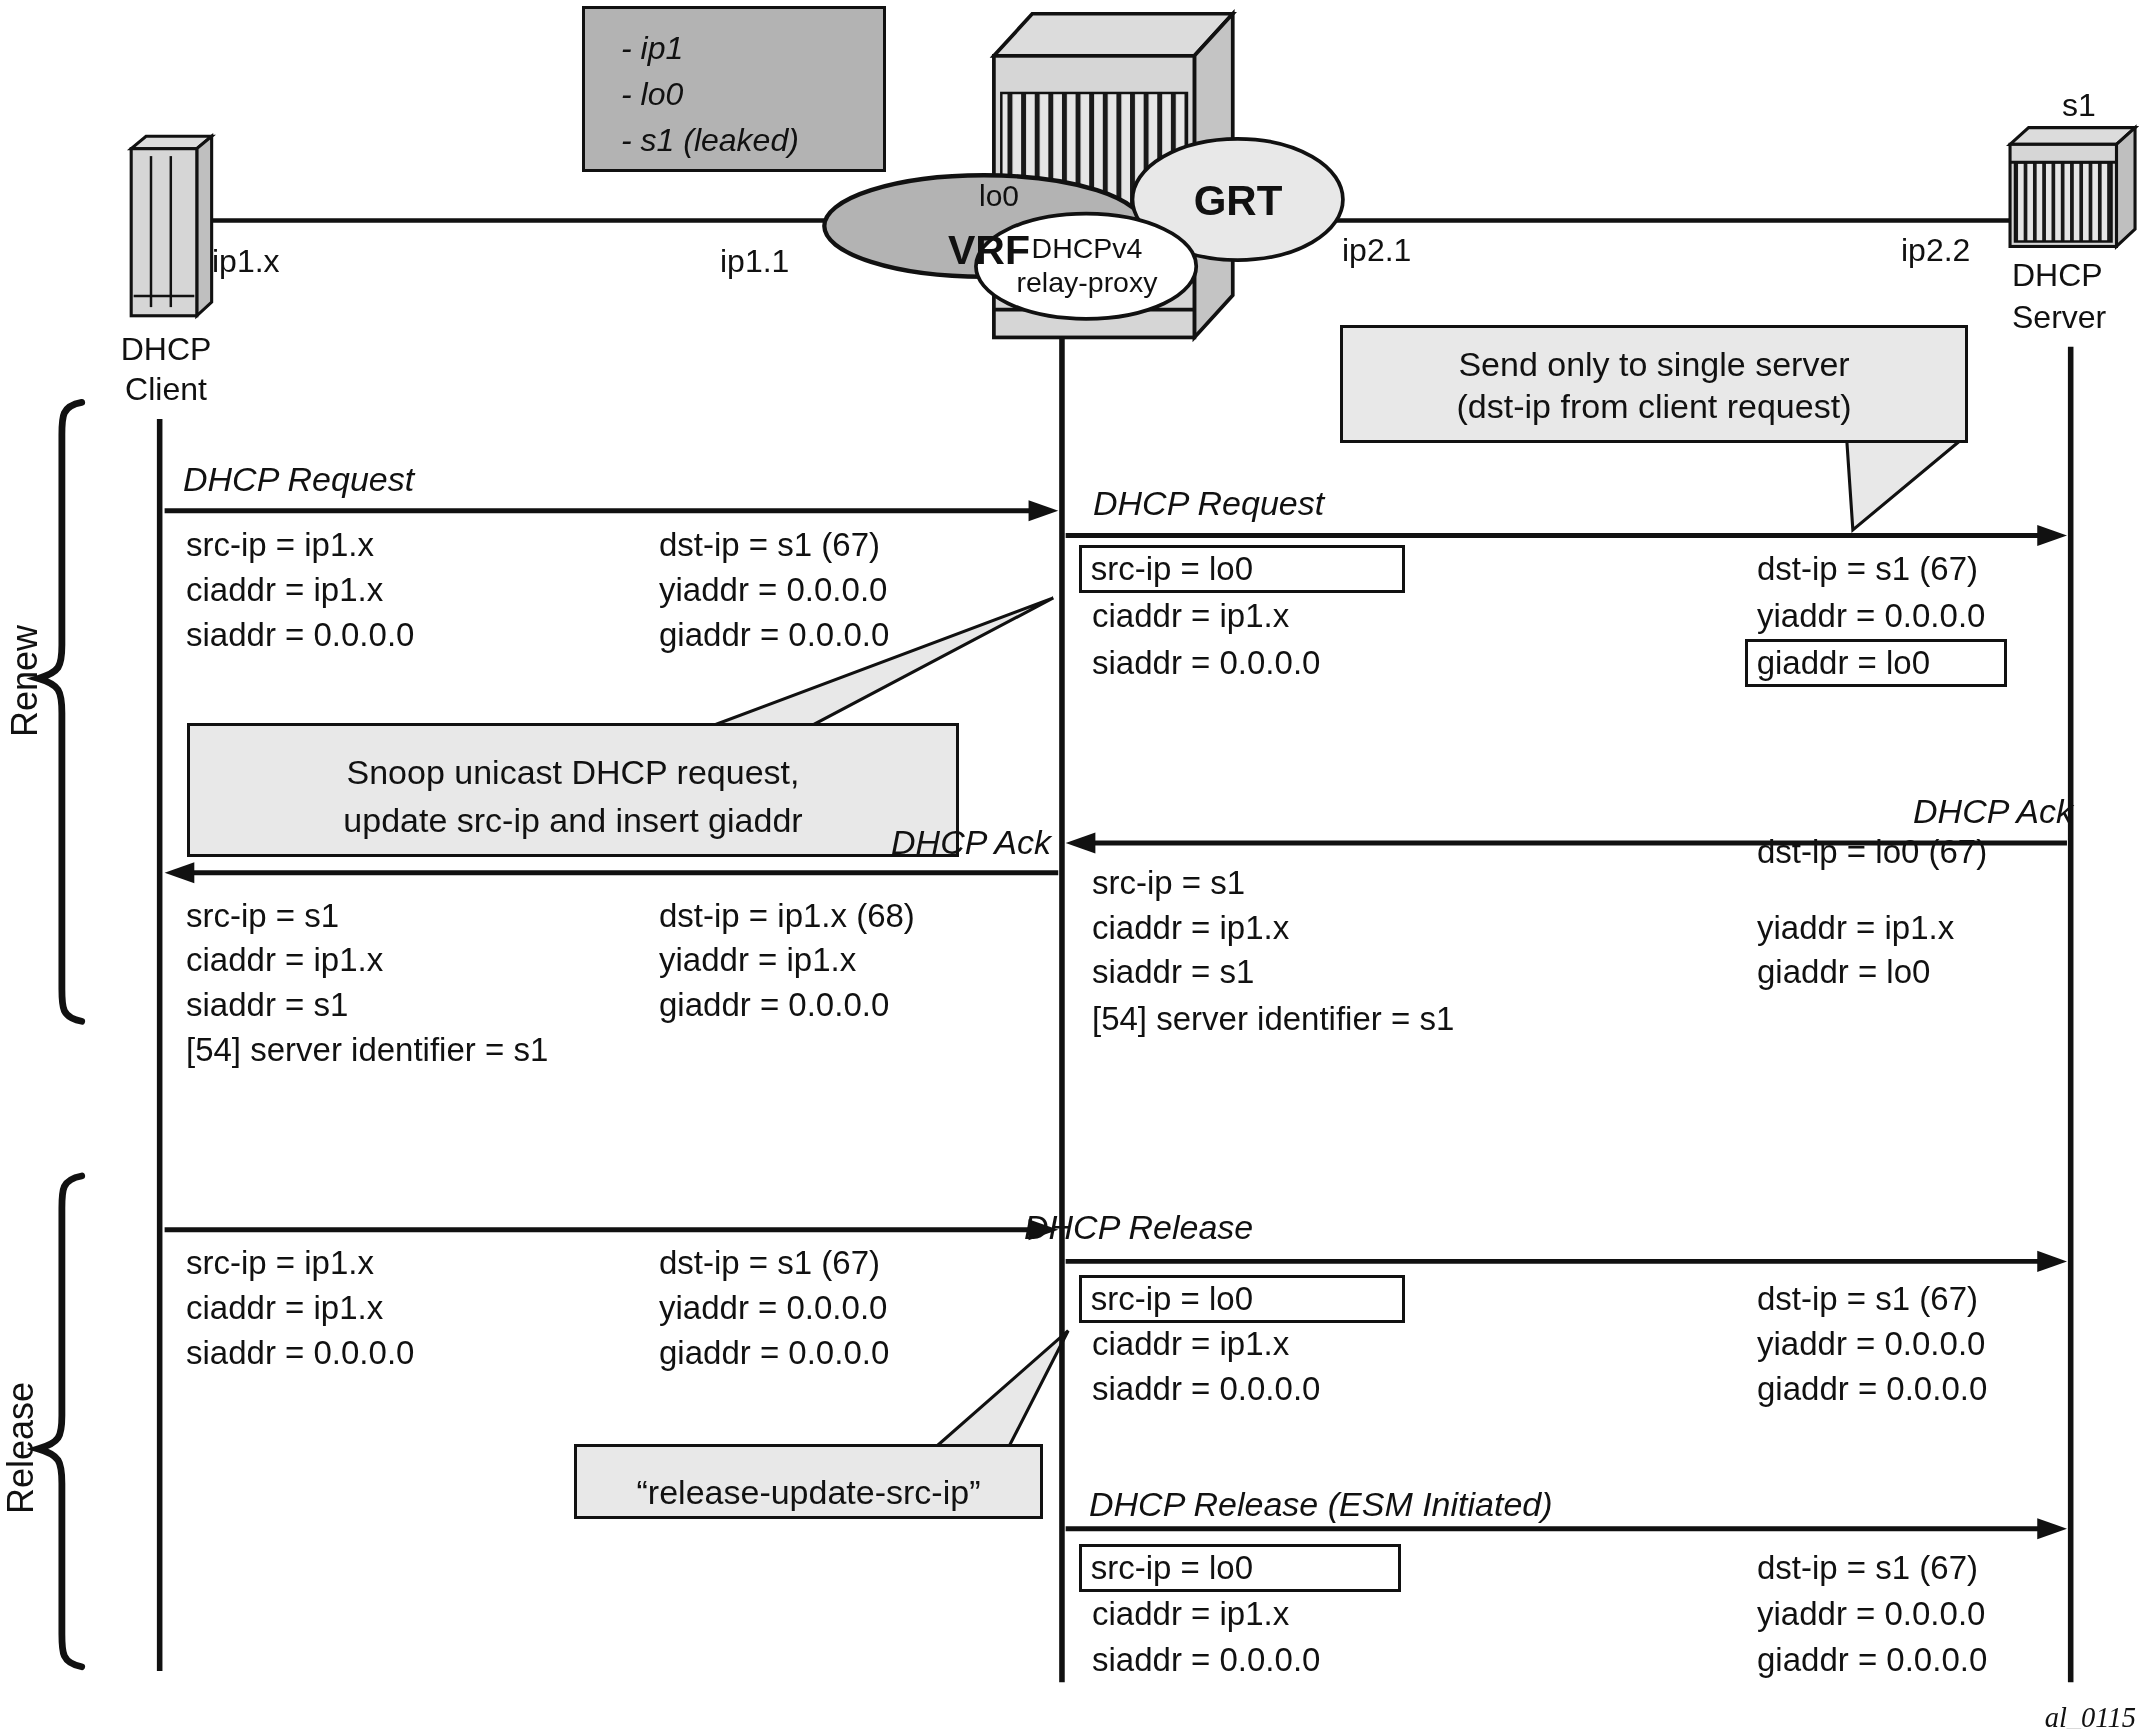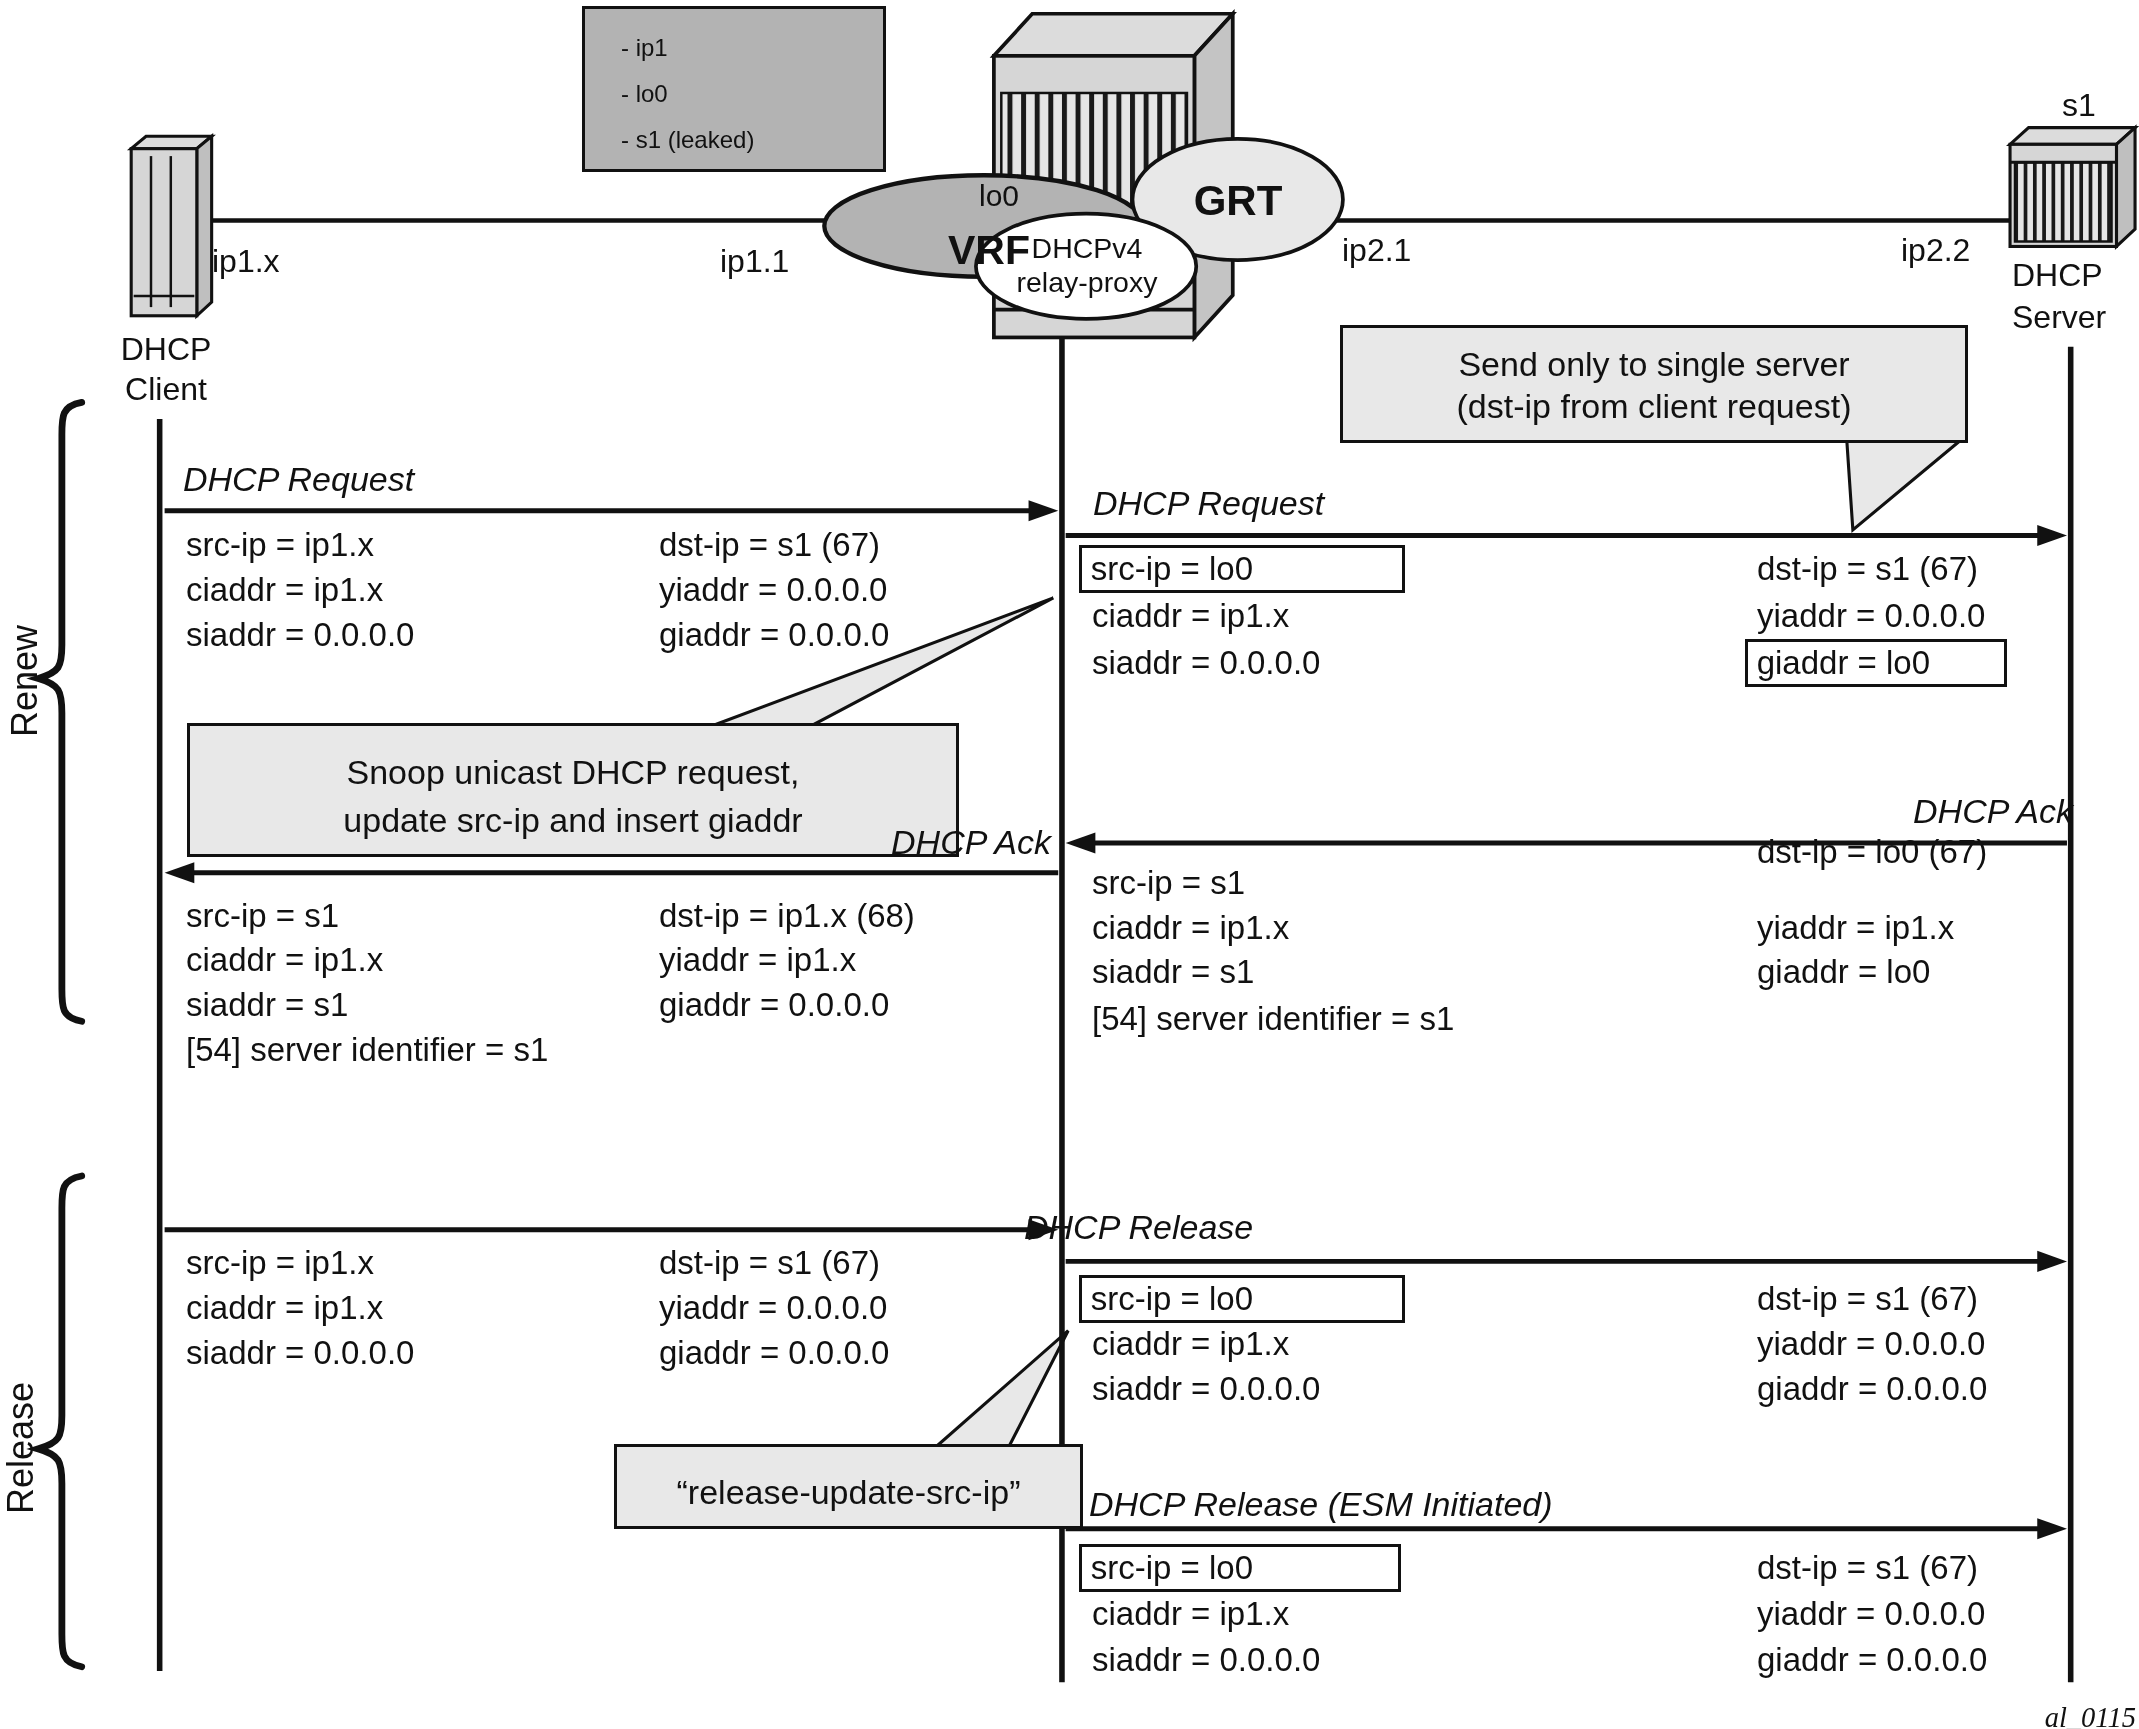--- a/index.html
+++ b/index.html
@@ -6,22 +6,22 @@
   #stage{position:relative;width:2140px;height:1730px;background:#ffffff;overflow:hidden;
          font-family:"Liberation Sans",sans-serif;color:#111;}
   #art{position:absolute;left:0;top:0;}
   .t{position:absolute;transform:translate(0,-50%);white-space:nowrap;font-size:32px;line-height:1.1;}
   .tc{transform:translate(-50%,-50%);}
   .ra{transform:translate(-100%,-50%);}
   .msglabel{font-style:italic;font-size:34px;}
   .param{font-size:33px;}
   .pbox{position:absolute;background:#ffffff;border:3.7px solid #111;box-sizing:border-box;
         display:flex;align-items:center;padding-left:8.7px;font-size:33px;white-space:nowrap;}
-  .listbox{position:absolute;box-sizing:border-box;border:3.7px solid #111;font-size:24px;
-           line-height:46px;padding:16px 0 12px 36px;}
+  .listbox{position:absolute;box-sizing:border-box;border:3.7px solid #111;font-size:32px;
+           line-height:46px;padding:16px 0 12px 36px;font-style:italic;}
   .dark{background:#b3b3b3;}
   .lite{background:#e8e8e8;}
   .callout{position:absolute;box-sizing:border-box;background:#e8e8e8;border:3.1px solid #111;
            text-align:center;font-size:34px;}
   .vlabel{position:absolute;font-size:36px;white-space:nowrap;
           transform:translate(-50%,-50%) rotate(-90deg);}
   .ovallbl{position:absolute;white-space:nowrap;transform:translate(-50%,-50%);}
   .fig{position:absolute;font-family:"Liberation Serif",serif;font-style:italic;font-size:28.5px;
        transform:translate(-100%,-50%);white-space:nowrap;}
 </style>
@@ -129,21 +129,21 @@
   <div class="ovallbl" style="left:1087px;top:282px;font-size:28.5px;">relay-proxy</div>
 
   <div class="callout" style="left:1340px;top:325px;width:628px;height:118px;padding-top:15px;line-height:42px;">
     <div>Send only to single server</div>
     <div>(dst-ip from client request)</div>
   </div>
   <div class="callout" style="left:187px;top:723px;width:772px;height:134px;padding-top:22px;line-height:48px;">
     <div>Snoop unicast DHCP request,</div>
     <div>update src-ip and insert giaddr</div>
   </div>
-  <div class="callout" style="left:574px;top:1444px;width:469px;height:85px;line-height:90px;margin-left:40px;">
+  <div class="callout" style="left:574px;top:1444px;width:469px;height:75px;line-height:90px;">
     <div>“release-update-src-ip”</div>
   </div>
 
   <div class="vlabel" style="left:25px;top:681px;">Renew</div>
   <div class="vlabel" style="left:21px;top:1448px;">Release</div>
 
   <div class="fig" style="left:2136px;top:1718px;">al_0115</div>
 
   <div id="messages"></div>
 <div class="msglabel t" style="left: 183px; top: 480px;">DHCP Request</div>

